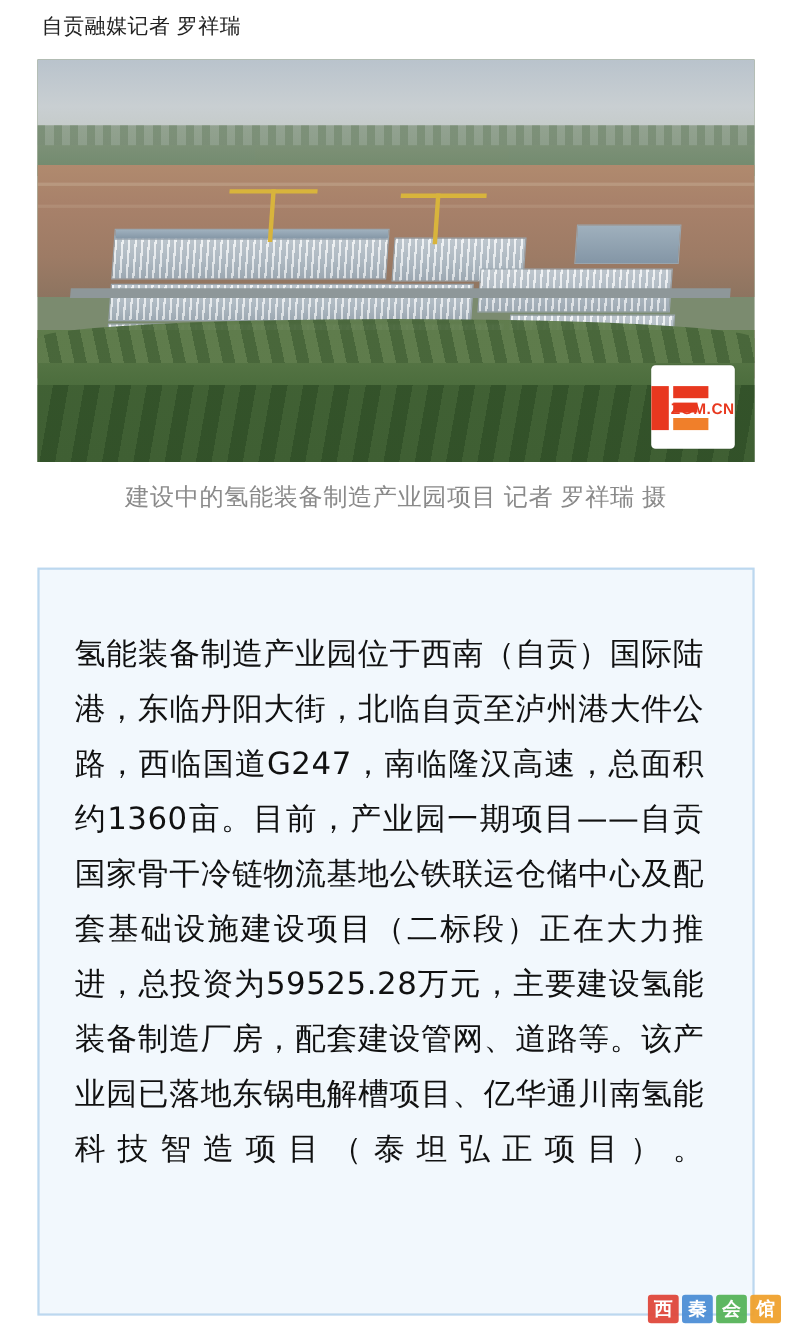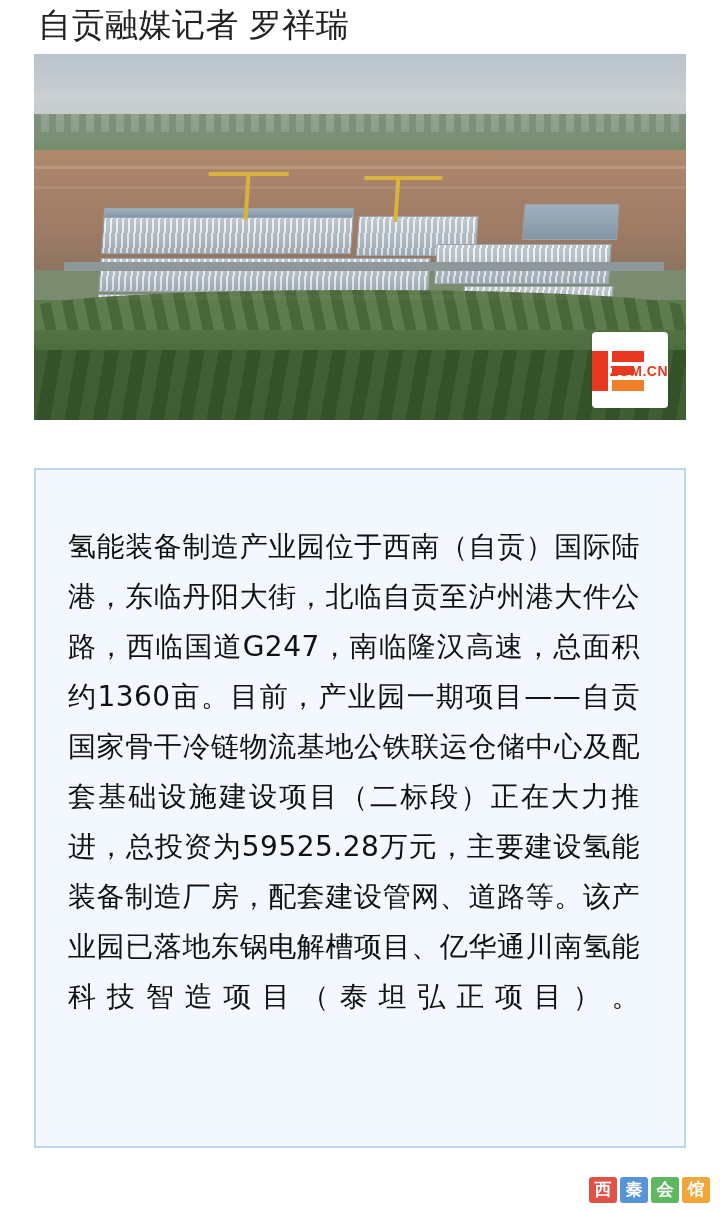--- a/index.html
+++ b/index.html
@@ -17,21 +17,21 @@
 
   .page {
     width: 720px;
     height: 1211px;
     position: relative;
     box-sizing: border-box;
   }
 
   
   .byline {
-    font-size: 33px;
+    font-size: 19px;
     color: #222222;
     font-weight: 500;
     letter-spacing: 0.5px;
     padding: 8px 0 12px 38px;
     line-height: 34px;
   }
 
   
   .figure {
     margin: 0 34px;
@@ -280,20 +280,21 @@
         <div class="mark">
           <span class="blk b1"></span>
           <span class="blk b2"></span>
           <span class="blk b3"></span>
           <span class="blk b4"></span>
         </div>
         <div class="logo-text">ZGM.CN</div>
       </div>
     </div>
 
+    <figcaption class="caption">建设中的氢能装备制造产业园项目 记者 罗祥瑞 摄</figcaption>
   </figure>
 
   <section class="callout">
     <p>氢能装备制造产业园位于西南（自贡）国际陆港，东临丹阳大街，北临自贡至泸州港大件公路，西临国道G247，南临隆汉高速，总面积约1360亩。目前，产业园一期项目——自贡国家骨干冷链物流基地公铁联运仓储中心及配套基础设施建设项目（二标段）正在大力推进，总投资为59525.28万元，主要建设氢能装备制造厂房，配套建设管网、道路等。该产业园已落地东锅电解槽项目、亿华通川南氢能科技智造项目（泰坦弘正项目）。</p>
   </section>
 
   <div class="site-watermark">
     <span class="wm-ch wm-1">西</span>
     <span class="wm-ch wm-2">秦</span>
     <span class="wm-ch wm-3">会</span>

